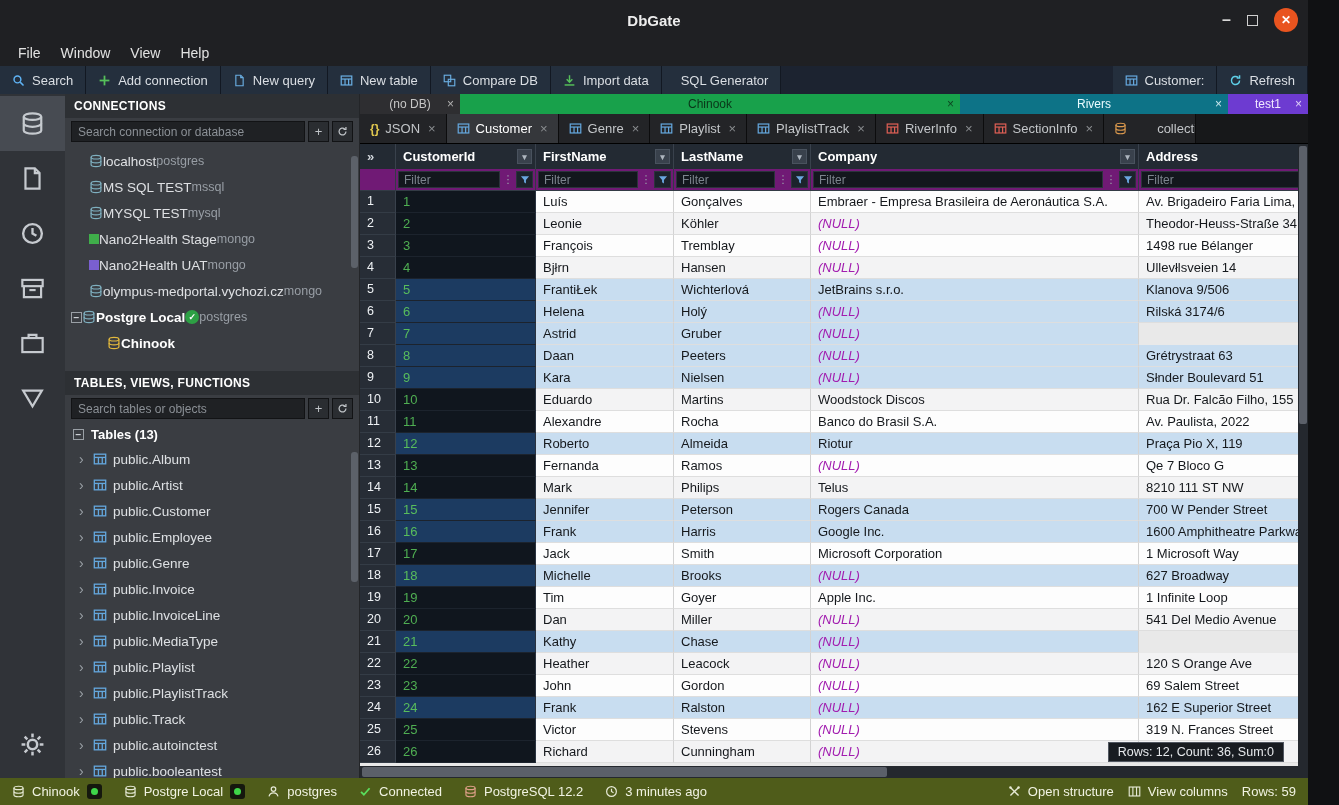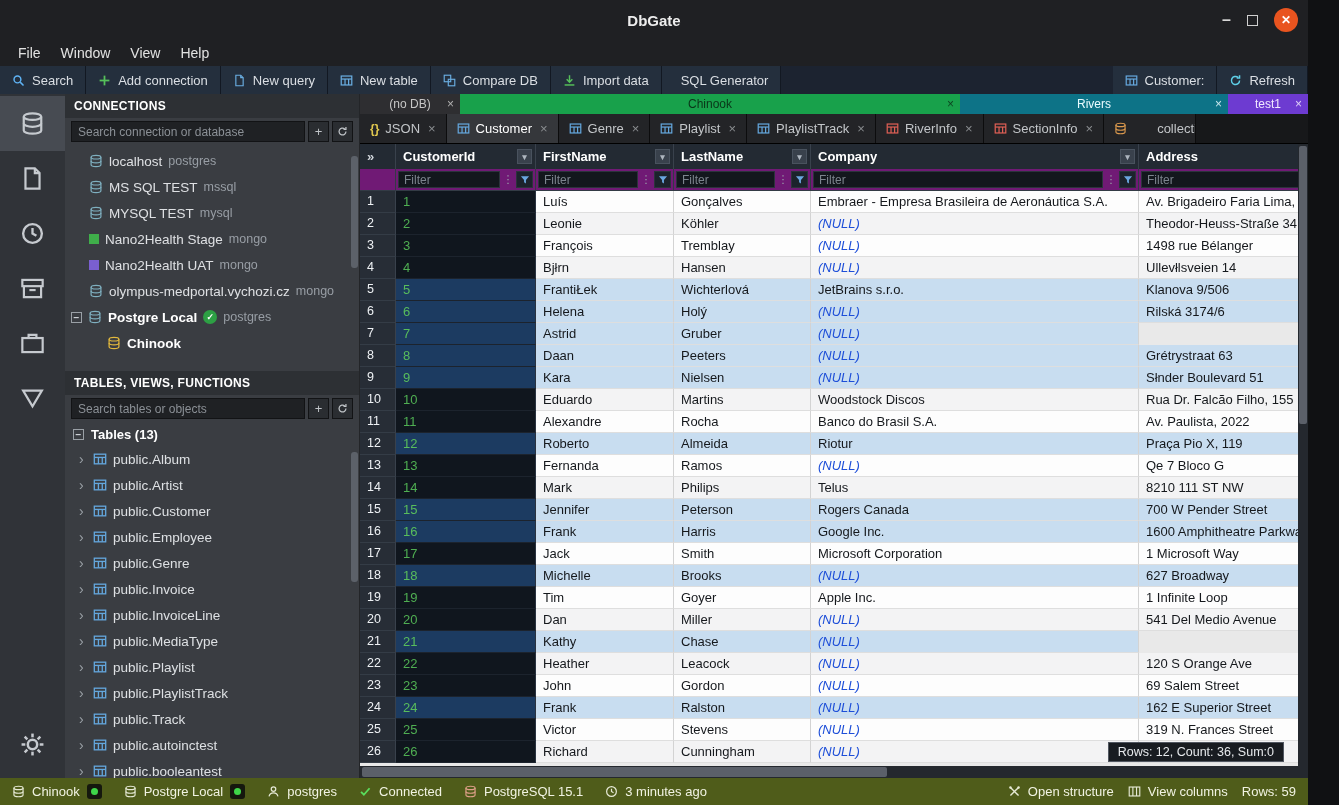--- a/index.html
+++ b/index.html
@@ -59,21 +59,21 @@
   .side-header { height:24px; flex:none; background:#2d3034; color:#fff; font-weight:bold;
     font-size:12px; display:flex; align-items:center; padding:0 9px; letter-spacing:.3px; }
   .side-search { height:27px; flex:none; display:flex; align-items:center; gap:3px; padding:0 6px; }
   .side-search input { flex:1; height:21px; background:#1f2124; border:1px solid #121315;
     color:#c9ccd0; font-size:12px; padding:0 6px; font-family:inherit; min-width:0; }
   .side-search input::placeholder { color:#8b9096; }
   .mini-btn { width:21px; height:21px; flex:none; background:#2a2d31; border:1px solid #121315;
     color:#c0c4c8; font-size:13px; display:flex; align-items:center; justify-content:center; }
   .mini-btn .icn{font-size:11px;color:#c0c4c8;}
   .conn-list { height:226px; flex:none; padding-top:3px; overflow:hidden; }
-  .conn-row { height:26px; display:flex; align-items:center; gap:6px; padding-left:24px;
+  .conn-row { height:26px; display:flex; align-items:center; padding-left:24px;
     font-size:13.5px; color:#dee0e3; white-space:nowrap; }
   .conn-row .icn { font-size:14px; color:#7fb0c0; flex:none; }
   .conn-row.expanded { padding-left:6px; font-weight:bold; color:#fff; }
   .conn-row.child { padding-left:42px; font-weight:bold; color:#fff; }
   .icn.db-gold { color:#e3b93d !important; }
   .conn-engine { color:#989ea5; font-weight:normal; font-size:12.5px; }
   .tag { width:10px; height:10px; display:inline-block; flex:none; }
   .check-badge { width:14px; height:14px; border-radius:50%; background:#2da044; color:#fff;
     font-size:9px; display:flex; align-items:center; justify-content:center; flex:none; }
   .boxminus { width:11px; height:11px; border:1px solid #9aa0a6; color:#d4d8dc; font-size:10px;
@@ -135,21 +135,21 @@
   .grow { display:flex; height:22px; font-size:13px; }
   .cell { line-height:21px; padding-left:7px; white-space:nowrap; overflow:hidden;
     border-right:1px solid #d3d3d3; border-bottom:1px solid #dedede; color:#15181c; background:#fdfdfd; }
   .grow.even .cell { background:#f3f3f4; }
   .grow.sel .cell { background:var(--selection-blue,#c8ddf0); }
   .cell.rownum { background:#272d36 !important; color:#eef1f4; border-right:1px solid #39414c;
     border-bottom:1px solid #343c46; font-size:12.5px; }
   .cell.idcell { background:#10161e !important; color:var(--id-green,#4fae52);
     border-right:1px solid #2a3340; border-bottom:1px solid #1c232d; }
   .grow.sel .cell.idcell { background:#1c3b61 !important; color:#58bd5c; }
-  .cell.nullv { color:#1d4ed8; font-style:italic; }
+  .cell.nullv { color:#a21caf; font-style:italic; }
 
   .hscroll { height:12px; flex:none; background:#24282e; position:relative; }
   .hthumb { position:absolute; left:2px; top:1px; bottom:1px; width:525px; background:#5b6069; border-radius:2px; }
   .vscroll { position:absolute; top:0; right:0; bottom:12px; width:10px; background:#24282e; }
   .vthumb { position:absolute; top:2px; left:1px; right:1px; height:278px; background:#5b6069; border-radius:2px; }
 
   .selsummary { position:absolute; right:24px; bottom:16px; background:#181c21;
     border:1px solid #515761; color:#e6e9ec; font-size:12.5px; padding:2px 9px; z-index:5; }
 
   
@@ -1069,21 +1069,21 @@
           <span class="sb-label">Connected</span>
         </div>
         <div class="sb-item">
           <span class="icn postgres-icon">
             <svg viewBox="0 0 16 16">
               <ellipse cx="8" cy="3.6" rx="5.6" ry="2.1" stroke="currentColor" fill="none" stroke-width="1.4"></ellipse>
               <path d="M2.4 3.6v8.8c0 1.15 2.5 2.1 5.6 2.1s5.6-.95 5.6-2.1V3.6" stroke="currentColor" fill="none" stroke-width="1.4"></path>
               <path d="M2.4 8c0 1.15 2.5 2.1 5.6 2.1S13.6 9.15 13.6 8" stroke="currentColor" fill="none" stroke-width="1.4"></path>
             </svg>
           </span>
-          <span class="sb-label">PostgreSQL 15.1</span>
+          <span class="sb-label">PostgreSQL 12.2</span>
         </div>
         <div class="sb-item">
           <span class="icn clock-icon">
             <svg viewBox="0 0 16 16">
               <circle cx="8" cy="8" r="6" stroke="currentColor" fill="none" stroke-width="1.5"></circle>
               <path d="M8 4.5V8l2.5 1.5" stroke="currentColor" fill="none" stroke-width="1.5"></path>
             </svg>
           </span>
           <span class="sb-label">3 minutes ago</span>
         </div>

